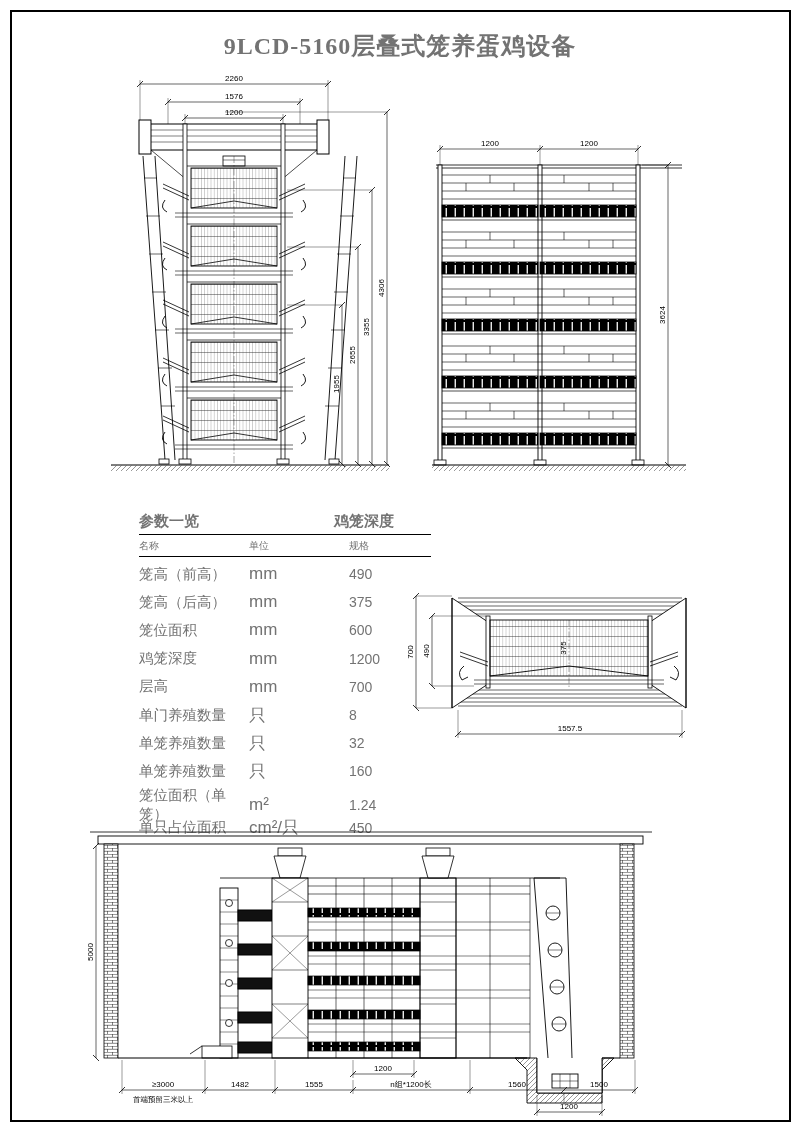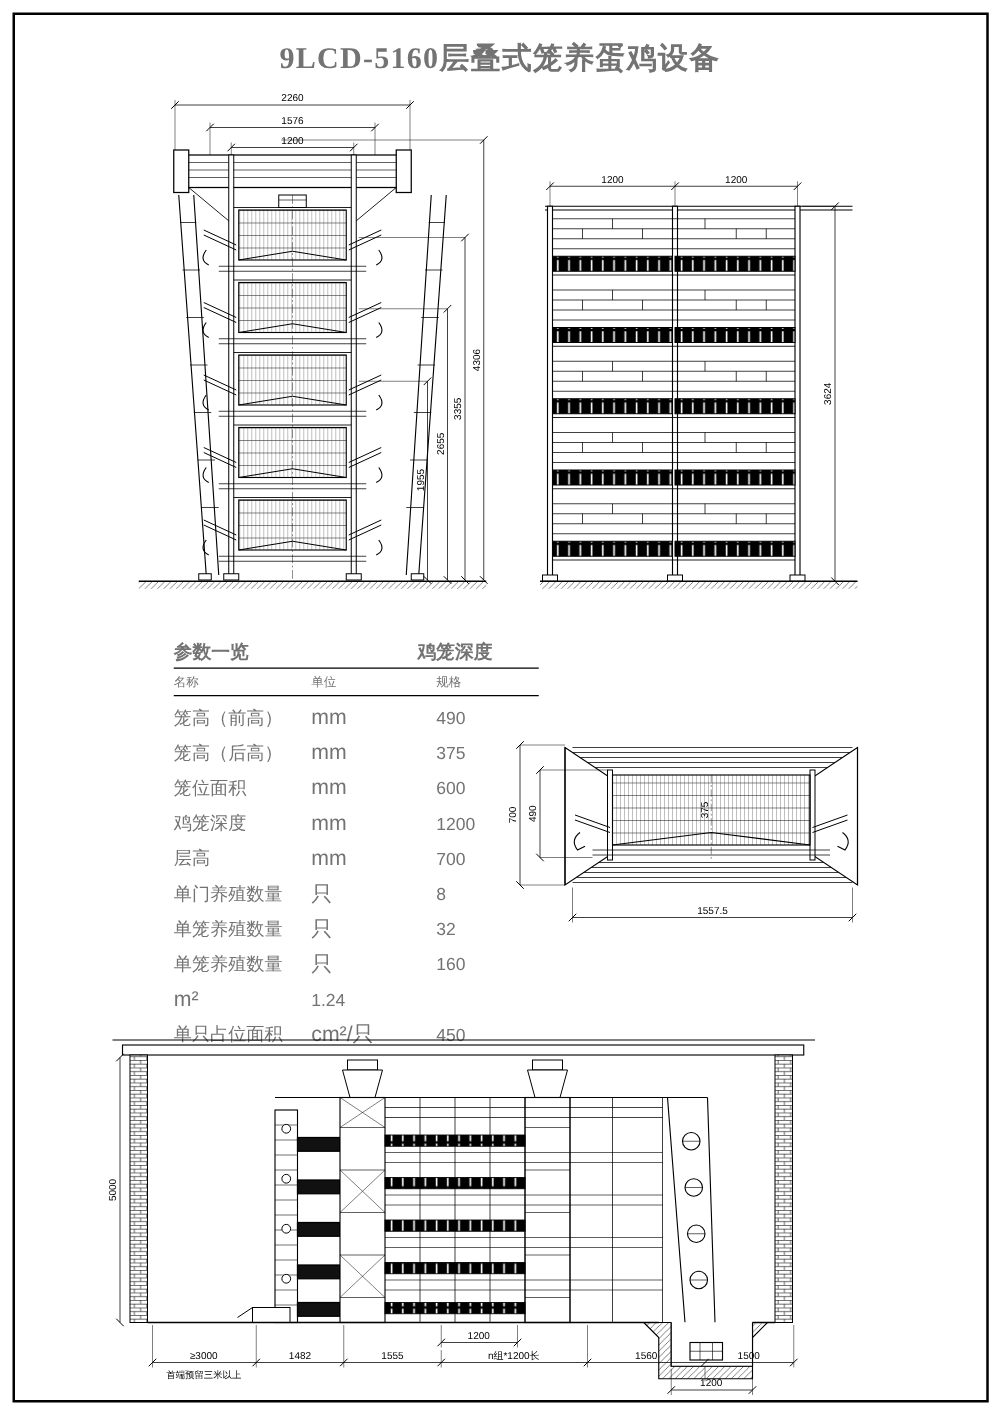--- a/index.html
+++ b/index.html
@@ -216,20 +216,21 @@
       <span>单笼养殖数量</span>
       <span class="unit">只</span>
       <span class="spec">32</span>
     </div>
     <div class="trow">
       <span>单笼养殖数量</span>
       <span class="unit">只</span>
       <span class="spec">160</span>
     </div>
     <div class="trow">
+      <span>笼位面积（单笼）</span>
       <span class="unit">m²</span>
       <span class="spec">1.24</span>
     </div>
     <div class="trow">
       <span>单只占位面积</span>
       <span class="unit">cm²/只</span>
       <span class="spec">450</span>
     </div>
   </div>
 

